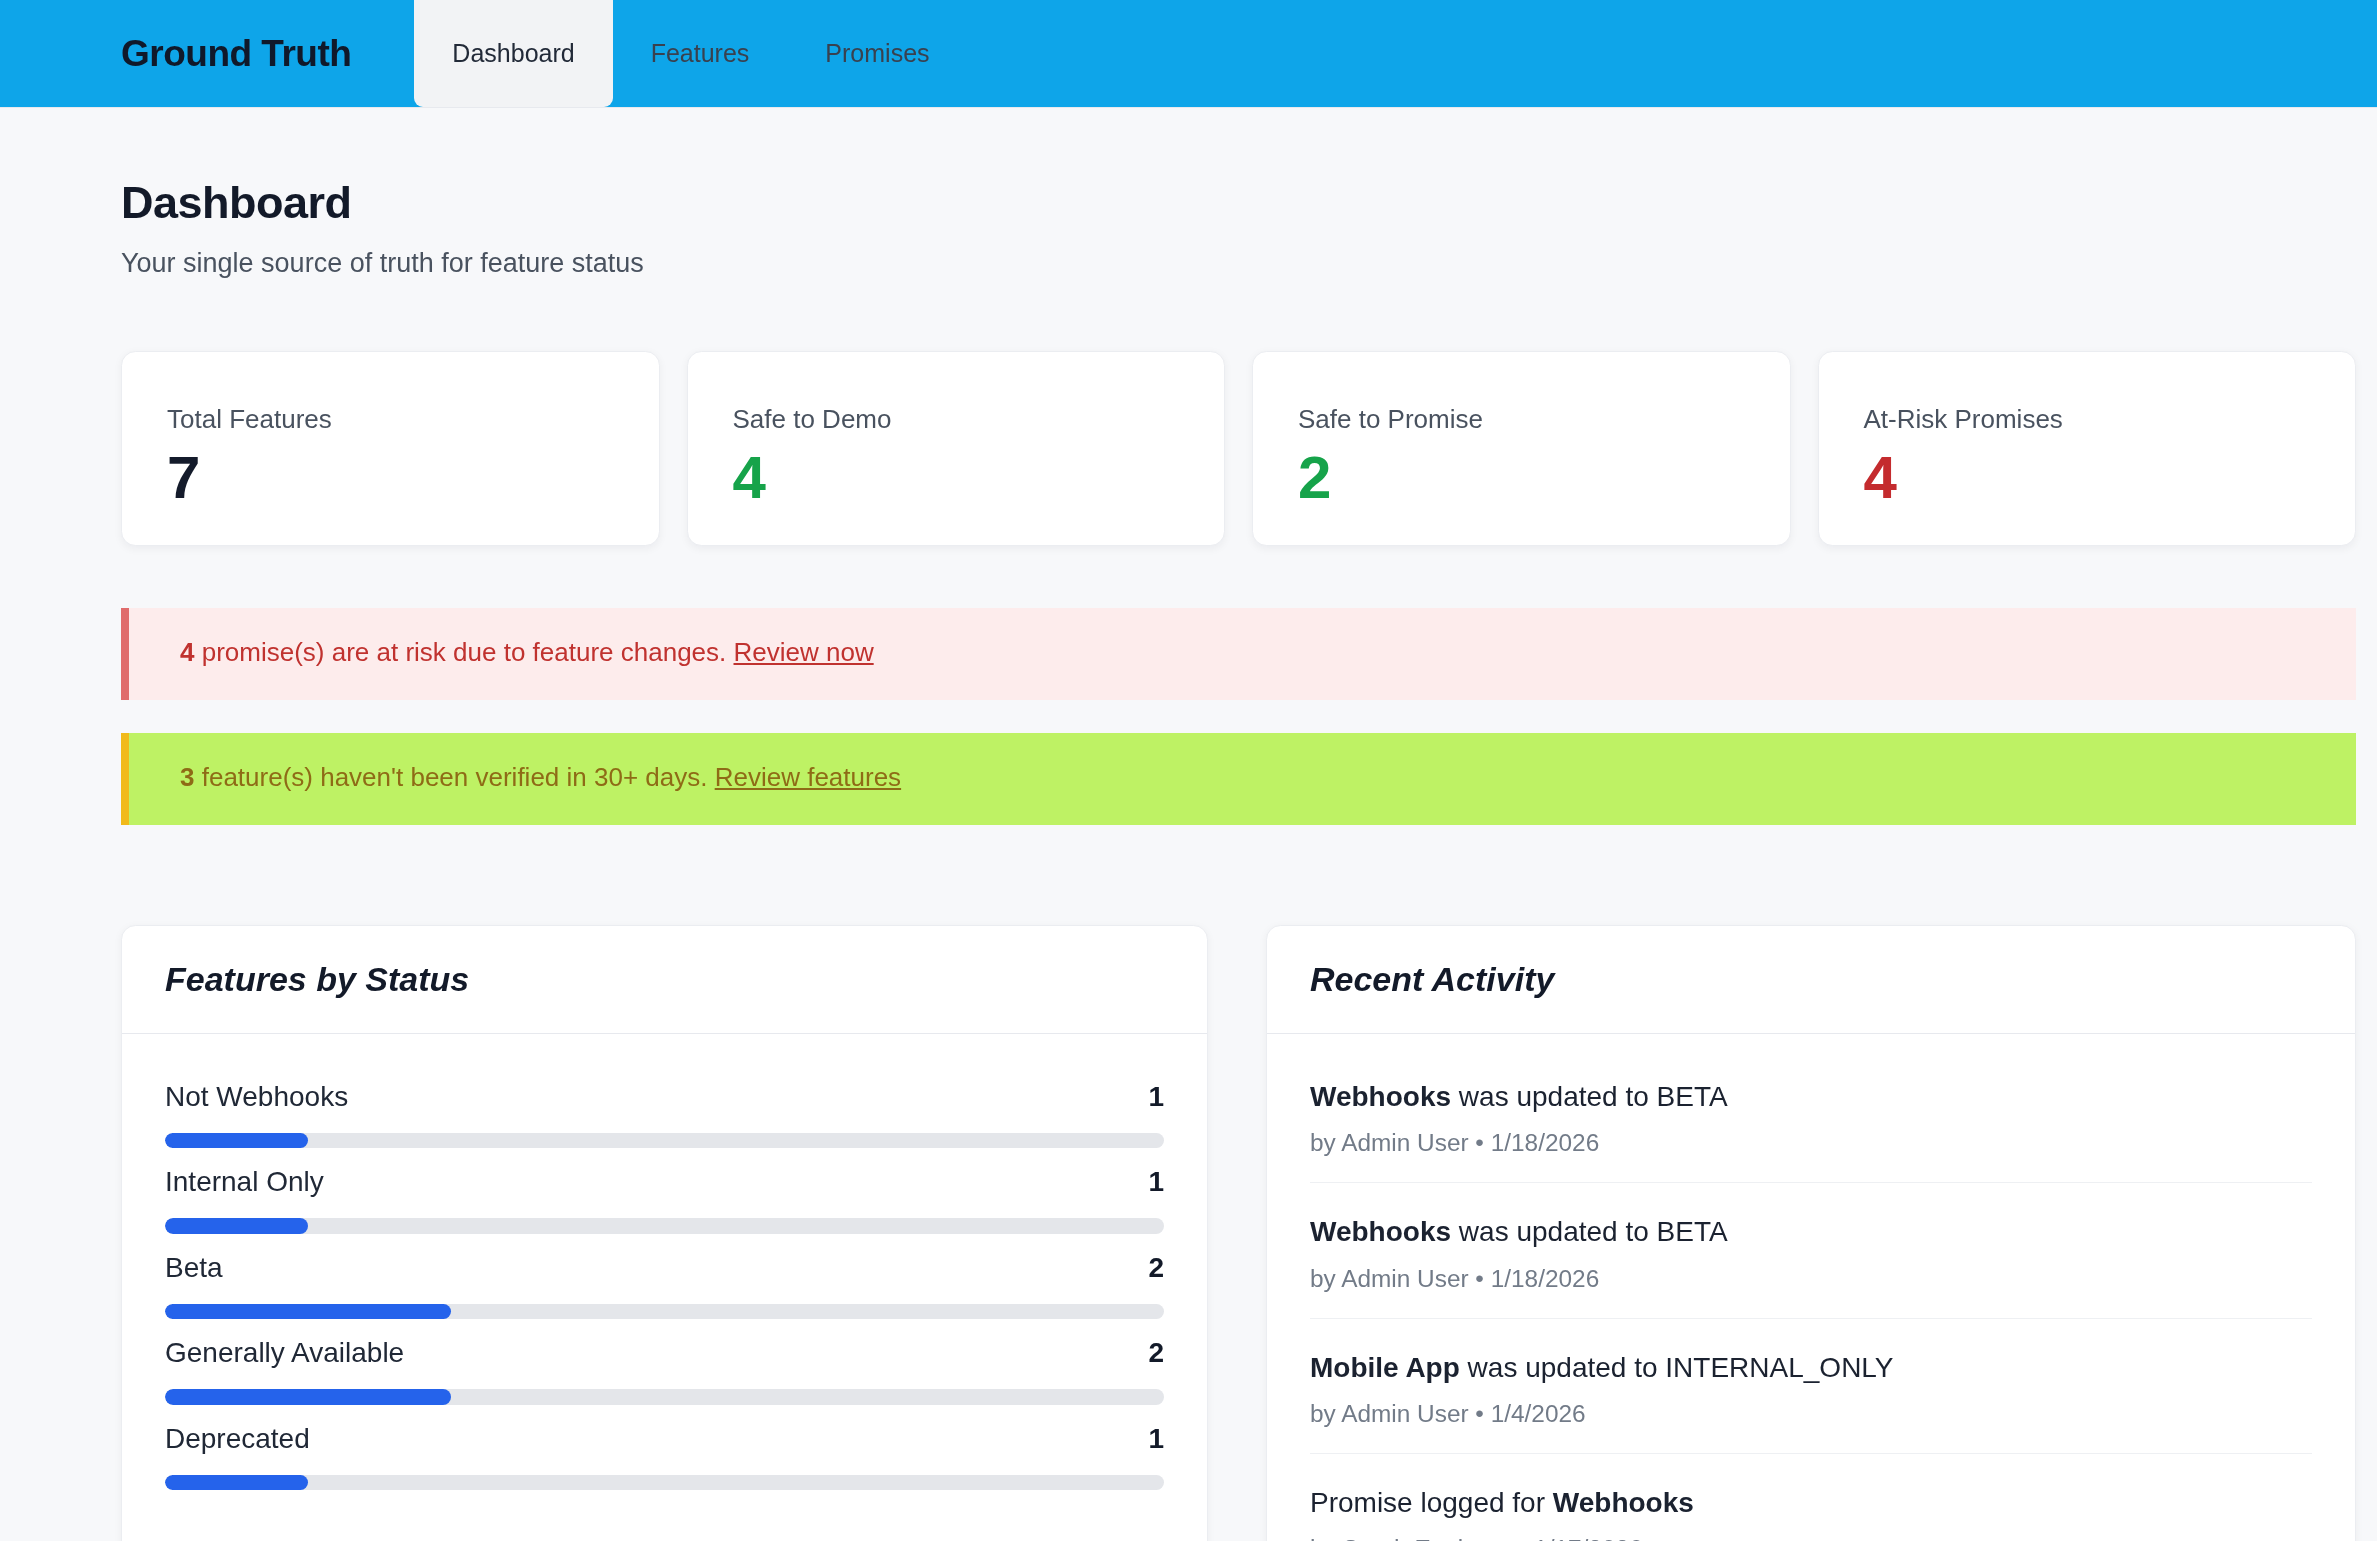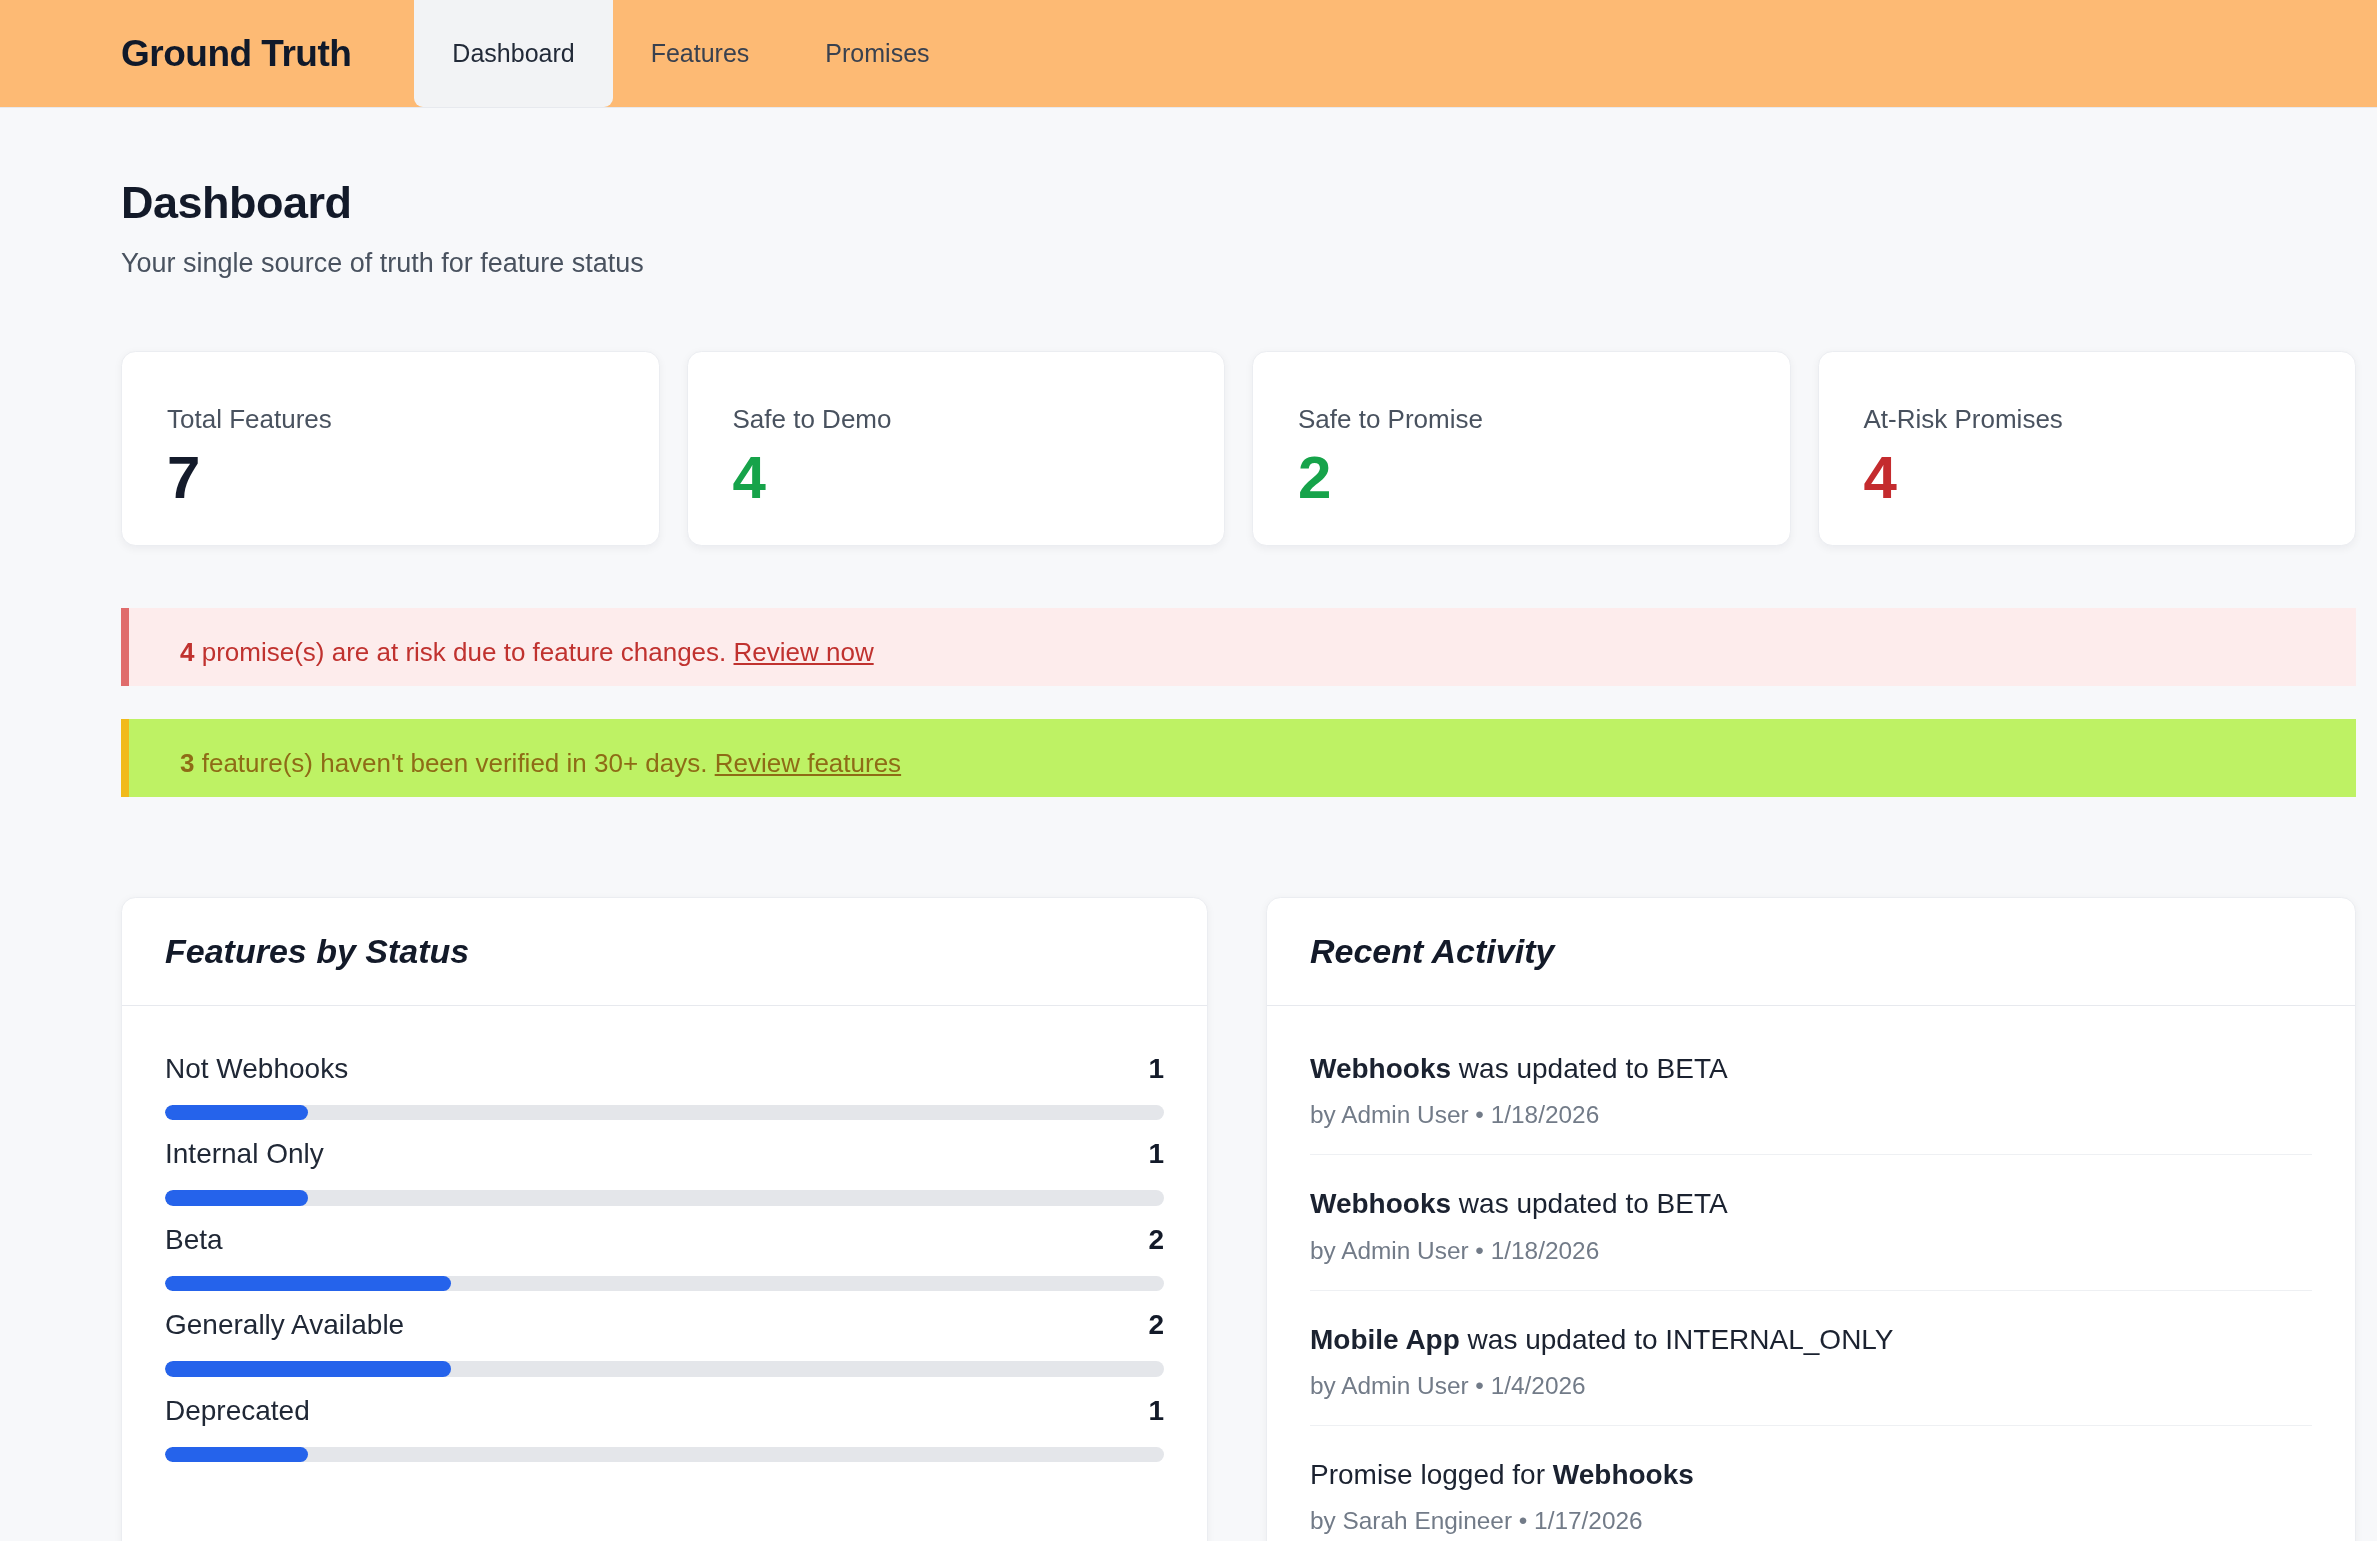--- a/index.html
+++ b/index.html
@@ -6,21 +6,21 @@
   html, body { width: 2377px; height: 1542px; overflow: hidden; }
   body {
     font-family: "Liberation Sans", "DejaVu Sans", sans-serif;
     background: #f7f8fa;
     color: #141b2b;
   }
   .viewport { width: 2377px; height: 1542px; overflow: hidden; position: relative; }
 
   
   .topnav {
-    height: 108px; background: #fdba74; border-bottom: 1.8px solid #e7e9ee;
+    height: 108px; background: #0ea5e9; border-bottom: 1.8px solid #e7e9ee;
     display: flex; align-items: stretch; padding: 0 23.5px 0 121px;
   }
   .brand {
     font-size: 37px; font-weight: 700; color: #10192a;
     display: flex; align-items: center; letter-spacing: -0.5px;
   }
   .nav-tabs { display: flex; margin-left: 63px; }
   .nav-tab {
     display: flex; align-items: center; padding: 0 38px;
     font-size: 25px; color: #39414f; cursor: pointer; white-space: nowrap;
@@ -40,21 +40,21 @@
   .stat-row { display: flex; gap: 27px; margin-top: 72px; }
   .stat-card {
     flex: 1; height: 195px; background: #ffffff; border: 0.9px solid #ebedf1;
     border-radius: 14.5px; box-shadow: 0 2.7px 9px rgba(16,24,40,0.05);
     padding: 52px 45px;
   }
   .stat-label { font-size: 26px; color: #49525f; }
   .stat-value { font-size: 60px; font-weight: 700; margin-top: 12.7px; line-height: 1; }
 
   
-  .alert { margin-top: 62px; padding: 29px 36px 18px 51px; font-size: 26px; }
+  .alert { margin-top: 62px; padding: 29px 36px 32px 51px; font-size: 26px; }
   .alert.danger { background: #fdecec; border-left: 8.1px solid #e06c6c; color: #c0322f; }
   .alert.warning { background: #bef264; border-left: 8.1px solid #f1ba1a; color: #8e6b16; margin-top: 33px; }
   .alert b { font-weight: 700; }
   .alert a { color: inherit; text-decoration: underline; cursor: pointer; }
 
   
   .panel-row { display: flex; gap: 58px; margin-top: 100px; align-items: stretch; }
   .panel {
     background: #ffffff; border: 0.9px solid #ebedf1; border-radius: 14.5px;
     box-shadow: 0 2.7px 9px rgba(16,24,40,0.05); height: 724px; overflow: hidden;

